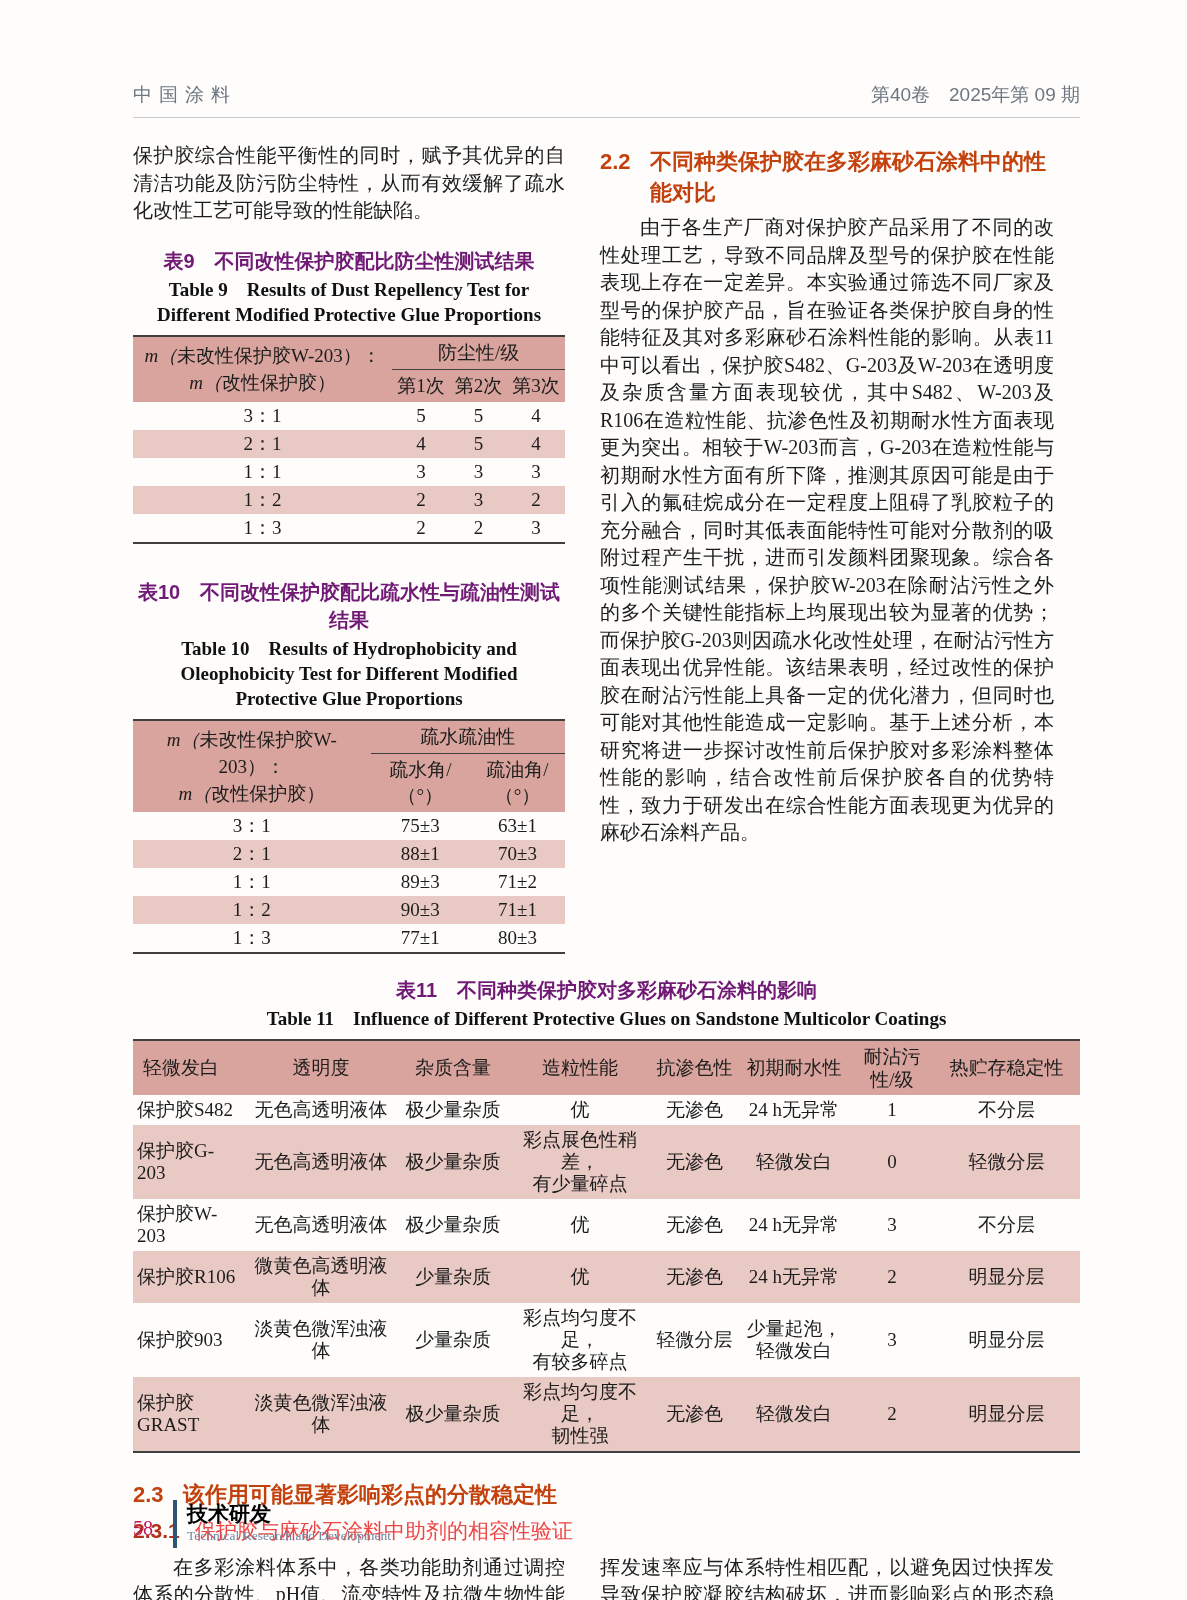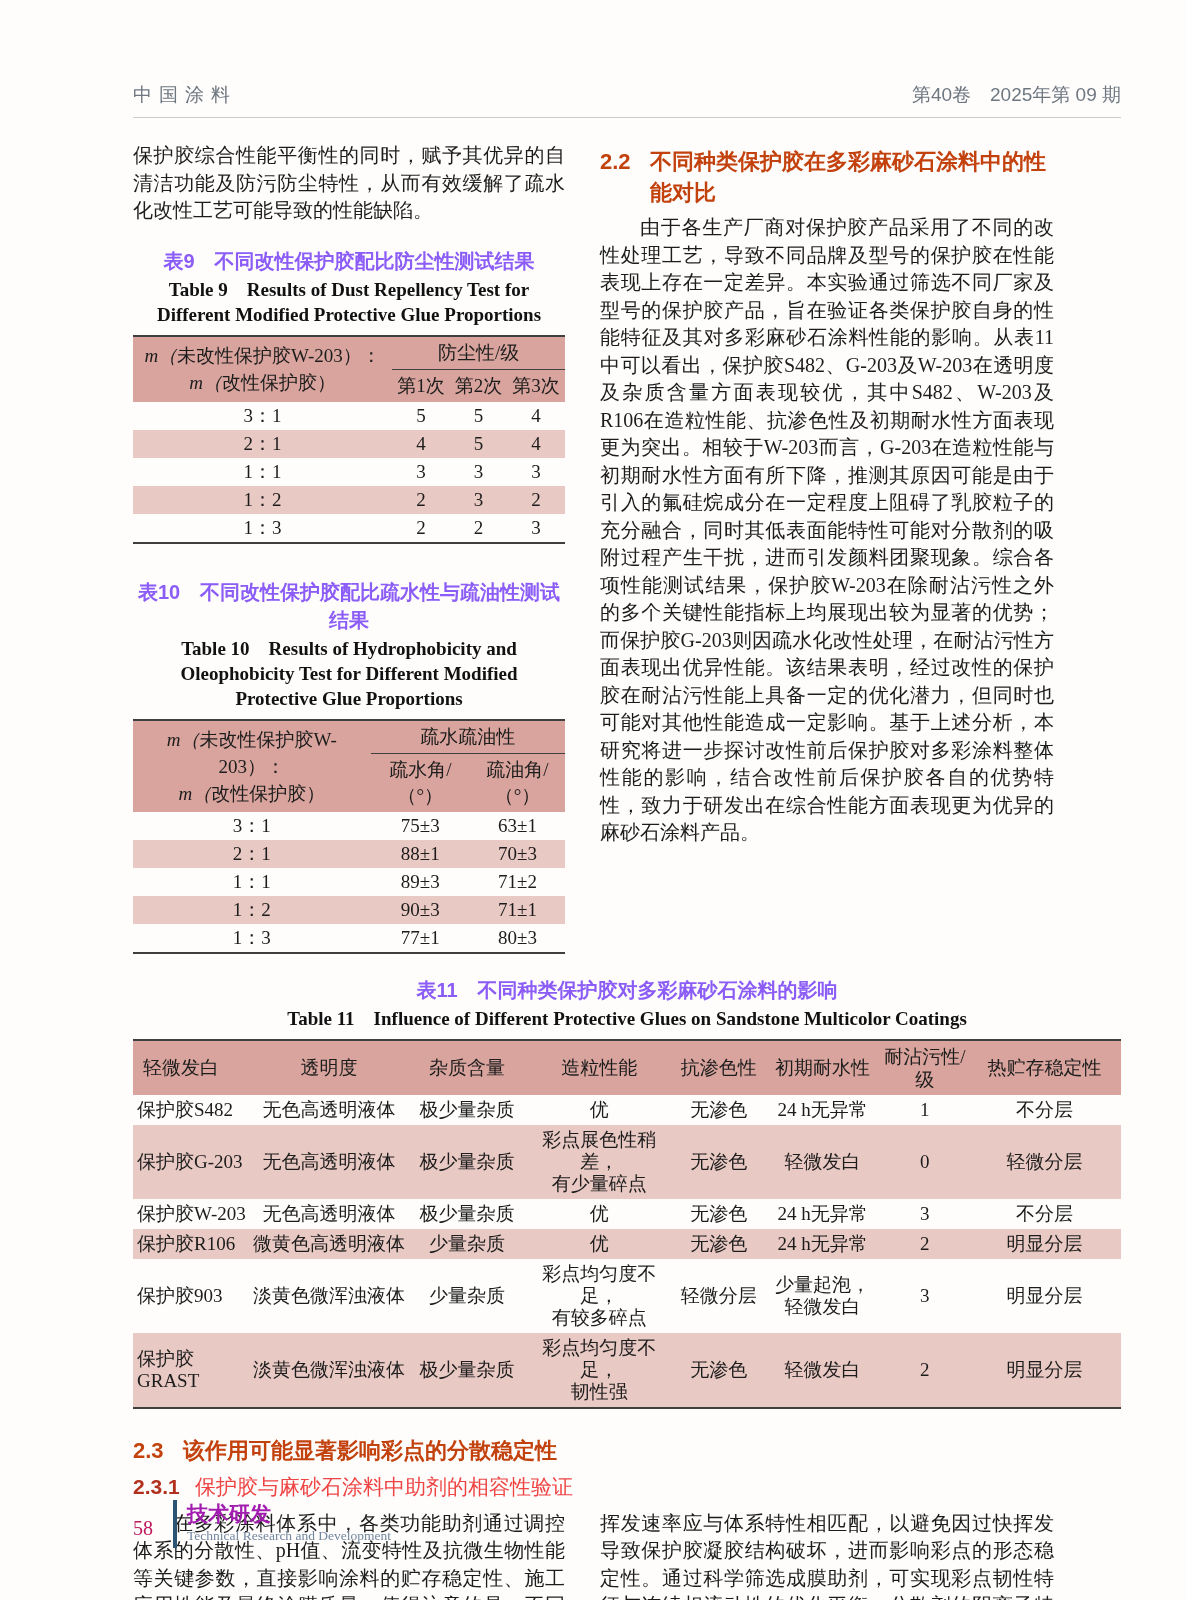--- a/index.html
+++ b/index.html
@@ -2,21 +2,21 @@
 <html lang="zh"><head>
 <meta charset="utf-8">
 <style>
   html,body{margin:0;padding:0;background:#e8e8e8;}
   .page{
     position:relative;
     width:1187px;height:1600px;
     margin:0 auto;
     background:#fefdfc;
     box-sizing:border-box;
-    padding:0 66px 0 133px;
+    padding:0 107px 0 133px;
     overflow:hidden;
     font-family:"Liberation Serif","DejaVu Serif",serif;
     color:#1c1c1c;
   }
   
   .page-header{
     padding-top:82px;padding-bottom:9px;
     display:flex;justify-content:space-between;align-items:flex-end;
     border-bottom:1px solid #c9ccce;
     font-family:"Liberation Sans","DejaVu Sans",sans-serif;
@@ -39,21 +39,21 @@
   .sec-h2 .sec-num{flex:none;width:50px;}
   .sec-h2 .sec-title{flex:1;}
   .sec-h3{display:flex;margin:2px 0 8px 0;font-size:21px;line-height:30px;}
   .sec-h3 .sec-num{flex:none;width:62px;
     font-family:"Liberation Sans","DejaVu Sans",sans-serif;
     font-weight:bold;color:#b1301e;}
   .sec-h3 .sec-title{flex:1;color:#ef4444;}
   
   .tbl-title-zh{
     text-align:center;font-family:"Liberation Sans","DejaVu Sans",sans-serif;
-    font-weight:bold;font-size:20px;line-height:28px;color:#8b5cf6;
+    font-weight:bold;font-size:20px;line-height:28px;color:#701a75;
   }
   .tbl-title-en{
     text-align:center;font-weight:bold;font-size:19px;line-height:25px;
     margin:2px 8px 8px 8px;color:#111;
   }
   
   table.datatable{
     width:100%;border-collapse:collapse;table-layout:fixed;
     font-size:19px;border-top:2px solid #3f3f3f;border-bottom:2px solid #3f3f3f;
   }
@@ -90,21 +90,21 @@
     position:absolute;left:133px;bottom:52px;
     display:flex;align-items:center;
   }
   .page-num{
     font-size:20px;color:#be185d;margin-right:20px;line-height:30px;
     padding-top:8px;
   }
   .footer-bar{width:4px;height:48px;background:#2e5475;margin-right:10px;flex:none;}
   .footer-zh{
     font-family:"Liberation Sans","DejaVu Sans",sans-serif;
-    font-weight:bold;font-size:21px;color:#a21caf;line-height:24px;
+    font-weight:bold;font-size:21px;color:#000000;line-height:24px;
   }
   .footer-en{font-size:13.5px;color:#7186a0;line-height:20px;}
 </style>
 </head>
 <body>
 
 <div class="page">
 
   <div class="page-header">
     <span class="journal-name">中国涂料</span>

